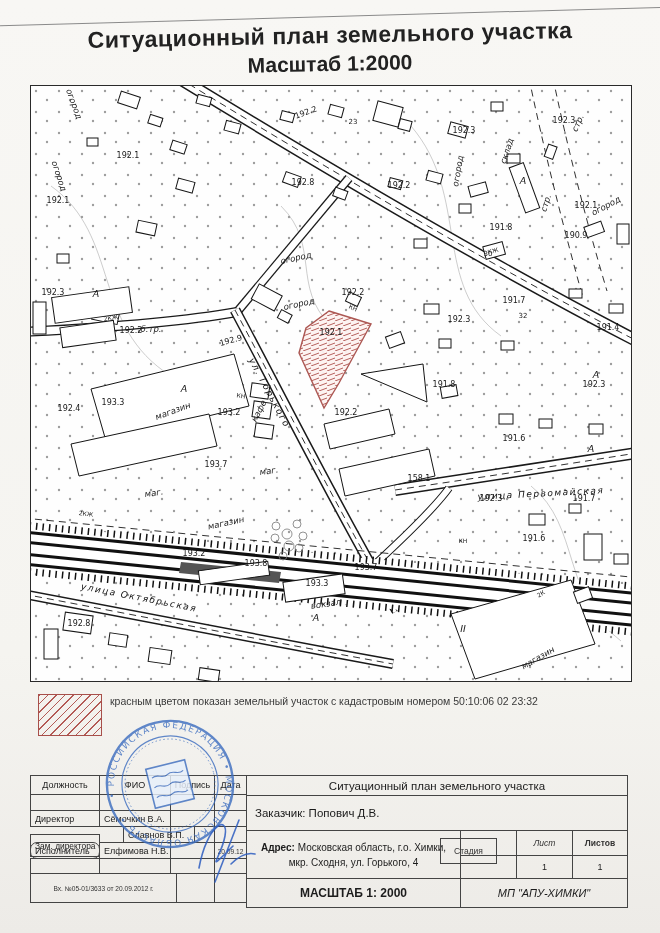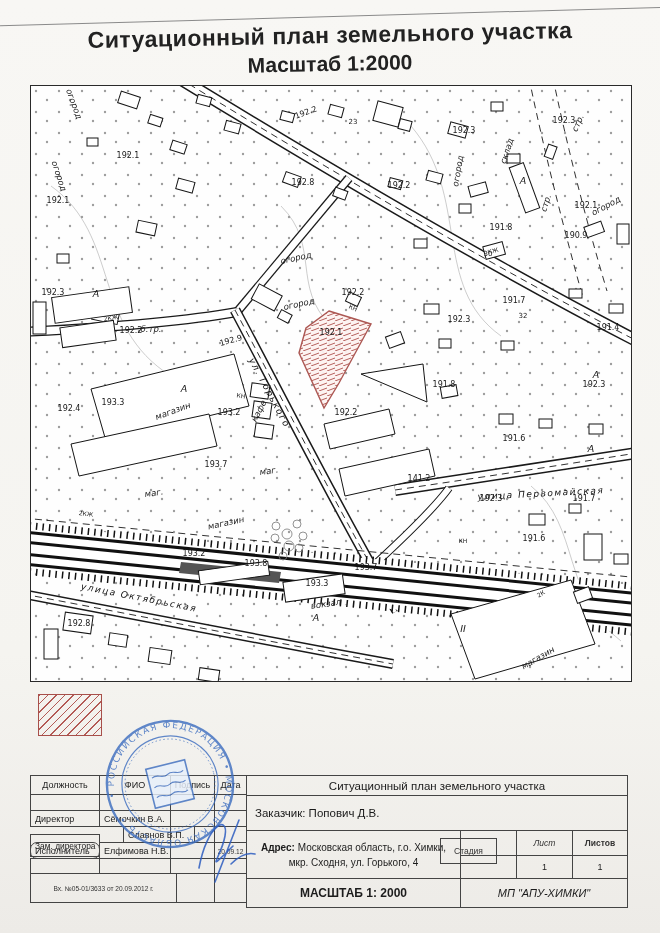--- a/index.html
+++ b/index.html
@@ -229,21 +229,21 @@
       <span class="ml e" style="left: 470px; top: 142px; transform: translate(-50%, -50%) rotate(0deg);">191.8</span>
       <span class="ml e" style="left: 483px; top: 215px; transform: translate(-50%, -50%) rotate(0deg);">191.7</span>
       <span class="ml e" style="left: 428px; top: 234px; transform: translate(-50%, -50%) rotate(0deg);">192.3</span>
       <span class="ml e" style="left: 577px; top: 242px; transform: translate(-50%, -50%) rotate(0deg);">191.4</span>
       <span class="ml e" style="left: 413px; top: 299px; transform: translate(-50%, -50%) rotate(0deg);">191.8</span>
       <span class="ml e" style="left: 563px; top: 299px; transform: translate(-50%, -50%) rotate(0deg);">192.3</span>
       <span class="ml e" style="left: 483px; top: 353px; transform: translate(-50%, -50%) rotate(0deg);">191.6</span>
       <span class="ml e" style="left: 460px; top: 413px; transform: translate(-50%, -50%) rotate(0deg);">192.3</span>
       <span class="ml e" style="left: 553px; top: 413px; transform: translate(-50%, -50%) rotate(0deg);">191.7</span>
       <span class="ml e" style="left: 503px; top: 453px; transform: translate(-50%, -50%) rotate(0deg);">191.6</span>
-      <span class="ml e" style="left: 388px; top: 393px; transform: translate(-50%, -50%) rotate(0deg);">141.2</span>
+      <span class="ml e" style="left: 388px; top: 393px; transform: translate(-50%, -50%) rotate(0deg);">158.1</span>
       <span class="ml e" style="left: 335px; top: 482px; transform: translate(-50%, -50%) rotate(0deg);">193.7</span>
       <span class="ml e" style="left: 286px; top: 498px; transform: translate(-50%, -50%) rotate(0deg);">193.3</span>
       <span class="ml e" style="left: 225px; top: 478px; transform: translate(-50%, -50%) rotate(0deg);">193.8</span>
       <span class="ml e" style="left: 163px; top: 468px; transform: translate(-50%, -50%) rotate(0deg);">193.2</span>
       <span class="ml e" style="left: 48px; top: 538px; transform: translate(-50%, -50%) rotate(0deg);">192.8</span>
       <span class="ml a" style="left: 43px; top: 18px; transform: translate(-50%, -50%) rotate(70deg);">огород</span>
       <span class="ml a" style="left: 28px; top: 90px; transform: translate(-50%, -50%) rotate(72deg);">огород</span>
       <span class="ml a" style="left: 265px; top: 172px; transform: translate(-50%, -50%) rotate(-12deg);">огород</span>
       <span class="ml a" style="left: 268px; top: 218px; transform: translate(-50%, -50%) rotate(-12deg);">огород</span>
       <span class="ml a" style="left: 427px; top: 85px; transform: translate(-50%, -50%) rotate(-80deg);">огород</span>
@@ -277,20 +277,21 @@
       <span class="ml m" style="left: 492px; top: 95px; transform: translate(-50%, -50%) rotate(0deg);">А</span>
       <span class="ml m" style="left: 565px; top: 289px; transform: translate(-50%, -50%) rotate(0deg);">А</span>
       <span class="ml m" style="left: 285px; top: 532px; transform: translate(-50%, -50%) rotate(0deg);">А</span>
       <span class="ml m" style="left: 560px; top: 363px; transform: translate(-50%, -50%) rotate(0deg);">А</span>
       <span class="ml m" style="left: 432px; top: 543px; transform: translate(-50%, -50%) rotate(0deg);">II</span>
     </div>
 </div>
 
 <div class="legend-swatch"></div>
 <div class="legend-text">
+  <div>красным цветом показан земельный участок с кадастровым номером 50:10:06 02  23:32</div>
 </div>
 
 <div>
   <div class="cell" style="left:30px;top:775px;width:70px;height:20px;">
       <div class="ct lt">Должность</div>
     </div>
   <div class="cell" style="left:99px;top:775px;width:72px;height:20px;">
       <div class="ct lt">ФИО</div>
     </div>
   <div class="cell" style="left:170px;top:775px;width:45px;height:20px;">

